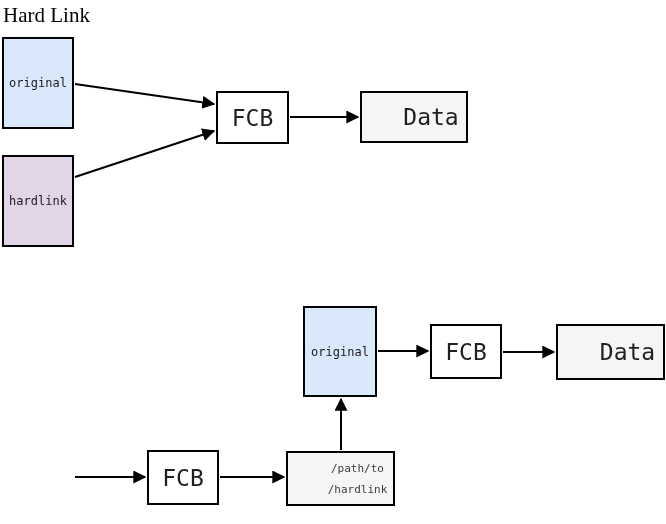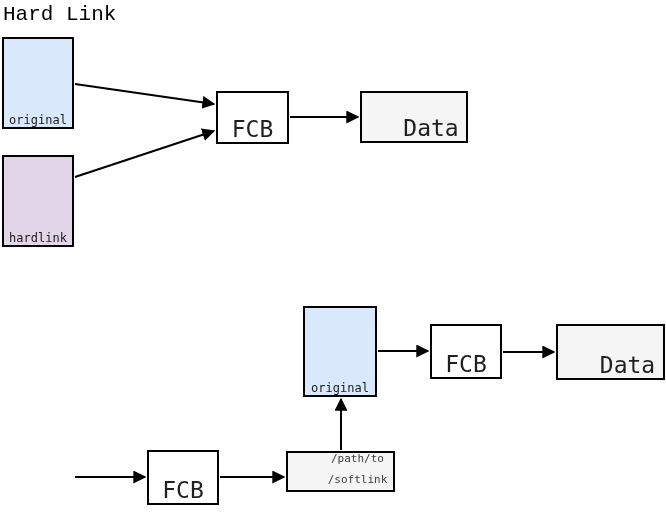--- a/index.html
+++ b/index.html
@@ -14,30 +14,30 @@
     background: #ffffff;
     overflow: hidden;
     font-family: "DejaVu Sans Mono", "Liberation Mono", monospace;
   }
   .section-title {
     position: absolute;
     font-size: 21px;
     line-height: 24px;
     color: #000000;
     white-space: pre;
-    font-family: Liberation Mono, monospace;
+    font-family: Liberation Serif, serif;
   }
   .box {
     position: absolute;
     box-sizing: border-box;
     border: 2px solid var(--stroke, #000000);
     display: flex;
     flex-direction: column;
     align-items: center;
-    justify-content: flex-end;
+    justify-content: center;
     text-align: center;
   }
   .fill-blue   { background: var(--blue,   #dae8fc); }
   .fill-purple { background: var(--purple, #e1d5e7); }
   .fill-gray   { background: var(--gray,   #f5f5f5); padding-left: 34px; }
   .fill-white  { background: var(--white,  #ffffff); }
   .label-small {
     font-size: 12px;
     color: #1a1a1a;
     white-space: pre;
@@ -87,23 +87,23 @@
   <div class="box fill-gray" style="left:360px; top:91px; width:108px; height:52px;">
     <span class="label-big">Data</span>
   </div>
 
 
 
   <div class="box fill-white" style="left:147px; top:450px; width:72px; height:55px;">
     <span class="label-big">FCB</span>
   </div>
 
-  <div class="box fill-gray" style="left:286px; top:451px; width:109px; height:41px;">
+  <div class="box fill-gray" style="left:286px; top:451px; width:109px; height:55px;">
     <span class="label-path">/path/to</span>
-    <span class="label-path">/softlink</span>
+    <span class="label-path">/hardlink</span>
   </div>
 
   <div class="box fill-blue" style="left:303px; top:306px; width:74px; height:91px;">
     <span class="label-small">original</span>
   </div>
 
   <div class="box fill-white" style="left:430px; top:324px; width:72px; height:55px;">
     <span class="label-big">FCB</span>
   </div>
 

